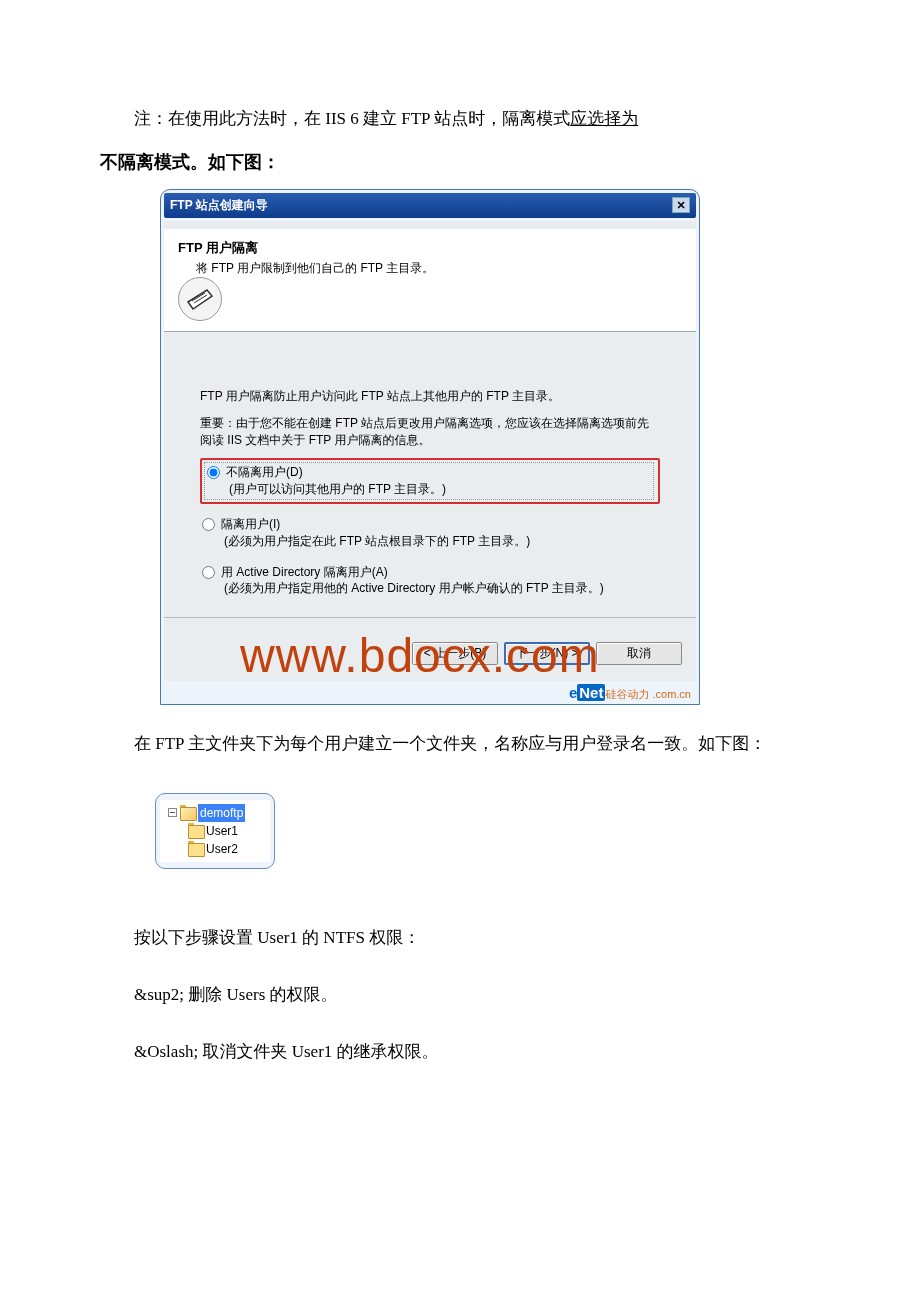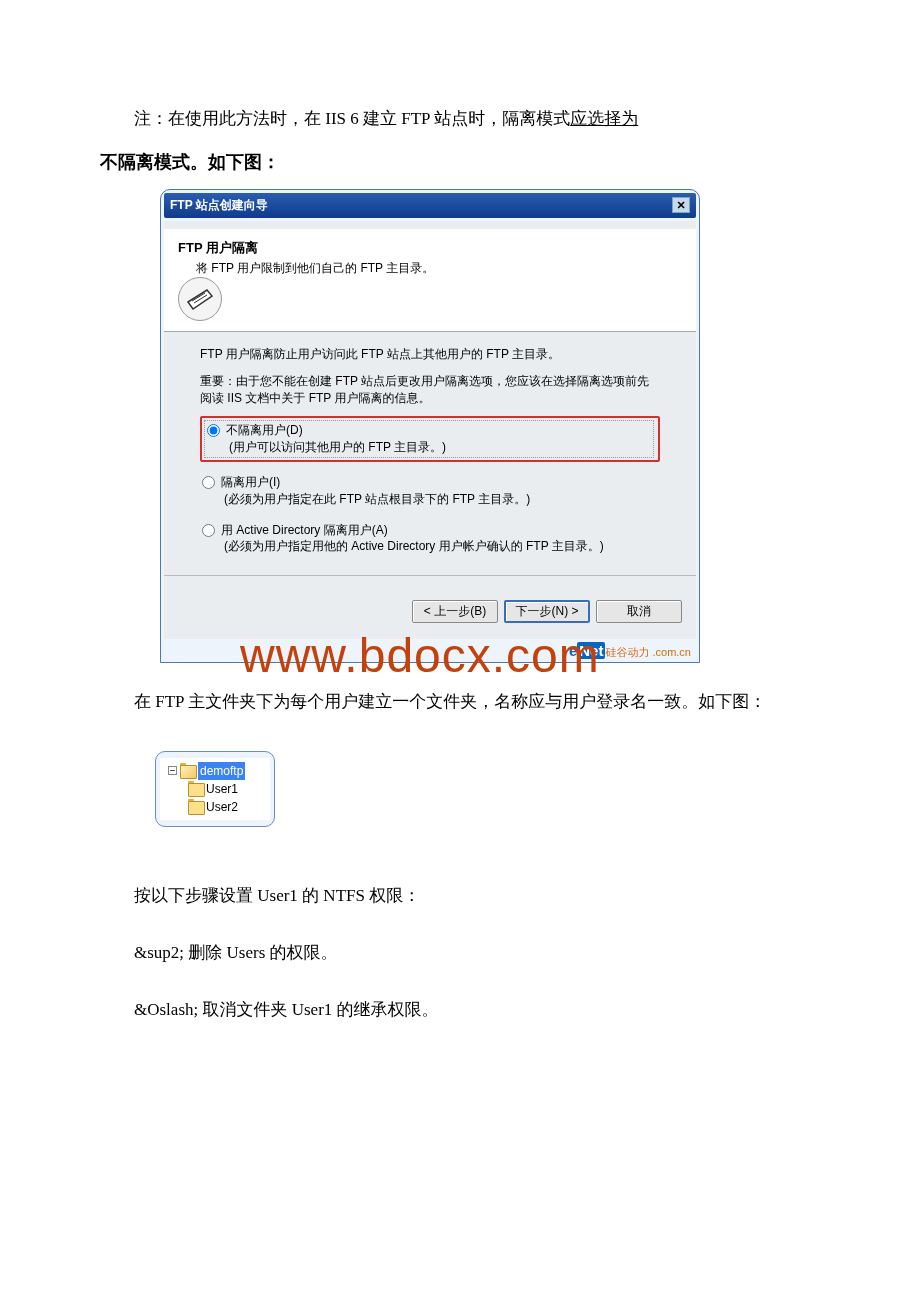--- a/index.html
+++ b/index.html
@@ -82,20 +82,21 @@
       width: 44px; height: 44px;
       border: 1px solid #999;
       border-radius: 50%;
       display: flex; align-items: center; justify-content: center;
       font-size: 24px;
       background: #f4f4f4;
     }
     .wizard-content {
       padding: 14px 36px 8px 36px;
       line-height: 1.4;
+      margin-top: 42px;
     }
     .wizard-content p { margin-bottom: 10px; }
     .radio-block {
       margin: 10px 0;
       padding: 2px 4px 2px 2px;
     }
     .radio-block.highlight {
       border: 2px solid #d23030;
       border-radius: 2px;
     }

